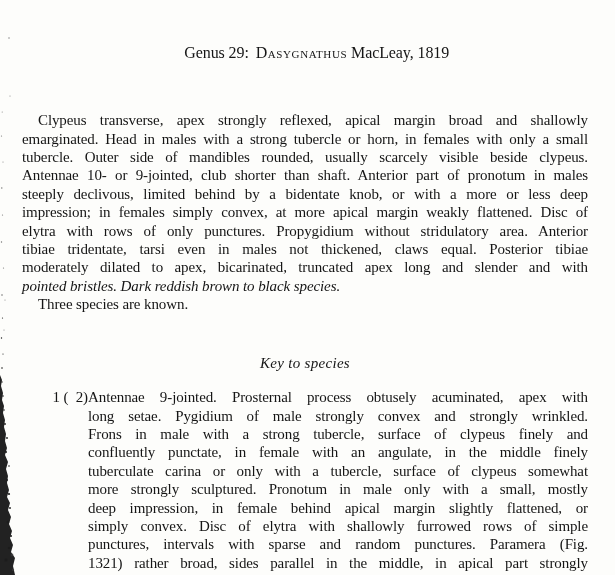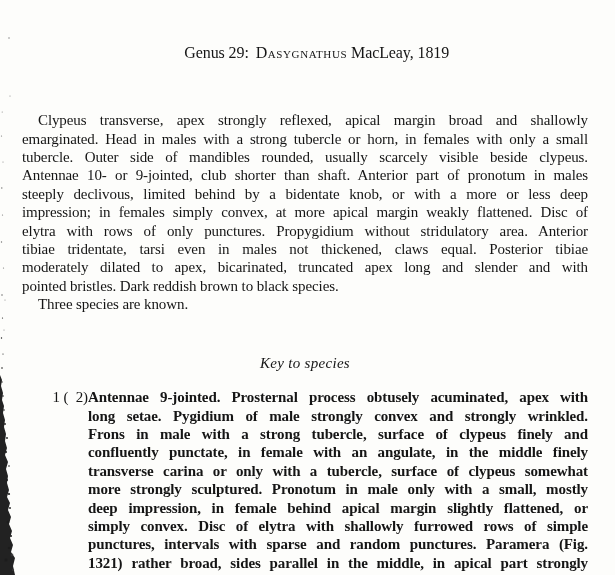--- a/index.html
+++ b/index.html
@@ -31,42 +31,42 @@
   .smallcaps {
     font-variant: small-caps;
     letter-spacing: 0.6px;
     margin-left: 3px;
   }
   .para1 { margin-top: 30px; }
   .tline {
     text-align: justify;
     text-align-last: justify;
   }
-  .tline.noj { text-align-last: auto; }
+  .tline.noj { text-align-last: auto; font-style: italic; }
   .indent { text-indent: 16px; }
   .para2 { text-indent: 16px; }
   .key-heading {
     margin-top: 40px;
     text-align: center;
     font-style: italic;
     letter-spacing: 0.3px;
   }
   .key-row {
     margin-top: 16px;
     display: flex;
     align-items: flex-start;
   }
   .key-num {
     flex: 0 0 66px;
     box-sizing: border-box;
     padding-left: 16px;
     white-space: pre;
     text-align: right;
   }
-  .key-text { flex: 1 1 auto; min-width: 0; font-weight: bold; }
+  .key-text { flex: 1 1 auto; min-width: 0; }
   .footer {
     margin-top: 11px;
     text-align: right;
     padding-right: 6px;
     font-weight: bold;
     font-size: 15.5px;
   }
   .artifact {
     position: absolute;
     left: 0; top: 0;
@@ -142,21 +142,21 @@
 
     <div class="key-heading">Key to species</div>
 
     <div class="key-row">
       <div class="key-num">1 (  2)</div>
       <div class="key-text">
           <div class="tline">Antennae 9-jointed. Prosternal process obtusely acuminated, apex with</div>
           <div class="tline">long setae. Pygidium of male strongly convex and strongly wrinkled.</div>
           <div class="tline">Frons in male with a strong tubercle, surface of clypeus finely and</div>
           <div class="tline">confluently punctate, in female with an angulate, in the middle finely</div>
-          <div class="tline">transverse carina or only with a tubercle, surface of clypeus somewhat</div>
+          <div class="tline">tuberculate carina or only with a tubercle, surface of clypeus somewhat</div>
           <div class="tline">more strongly sculptured. Pronotum in male only with a small, mostly</div>
           <div class="tline">deep impression, in female behind apical margin slightly flattened, or</div>
           <div class="tline">simply convex. Disc of elytra with shallowly furrowed rows of simple</div>
           <div class="tline">punctures, intervals with sparse and random punctures. Paramera (Fig.</div>
           <div class="tline">1321) rather broad, sides parallel in the middle, in apical part strongly</div>
         </div>
     </div>
 
     <div class="footer">425</div>
 

